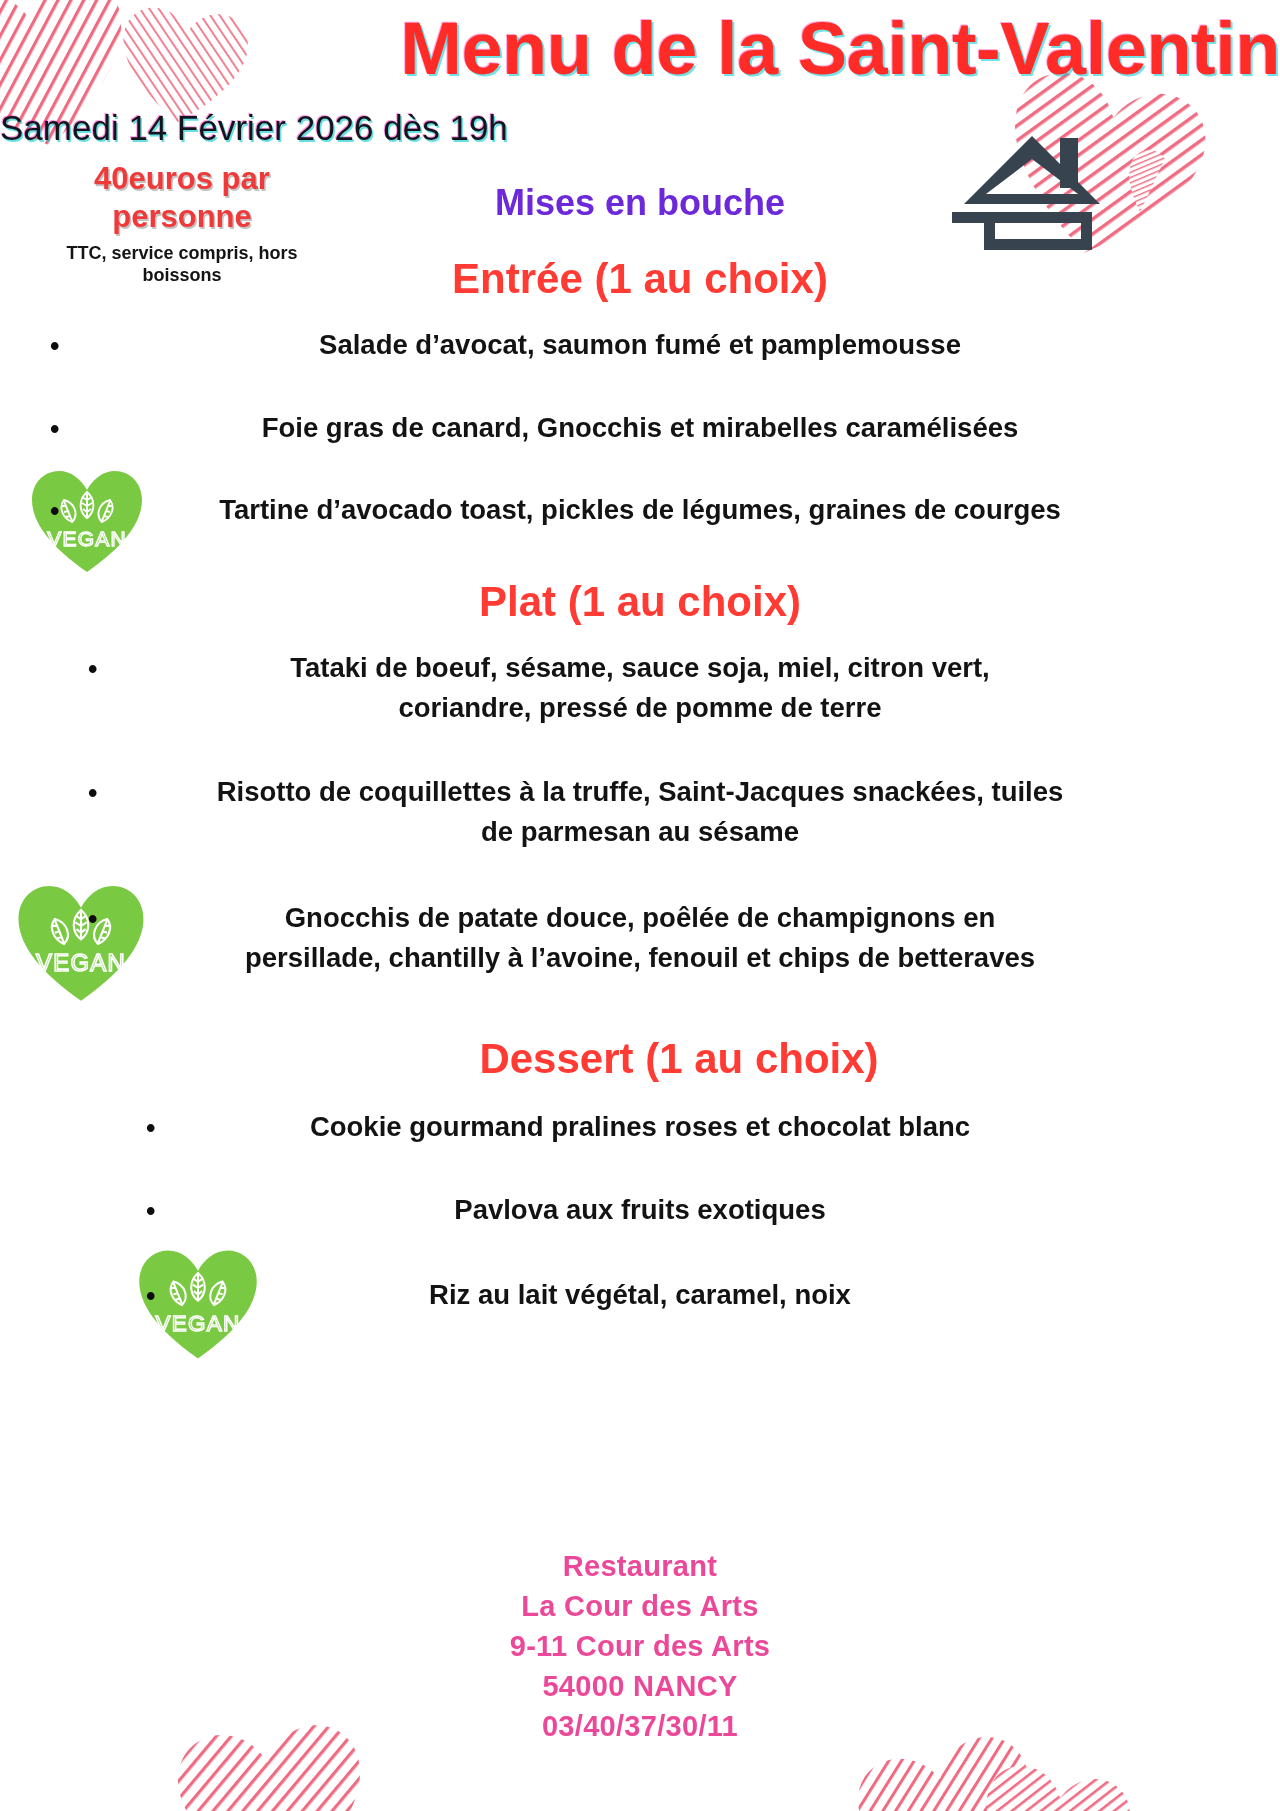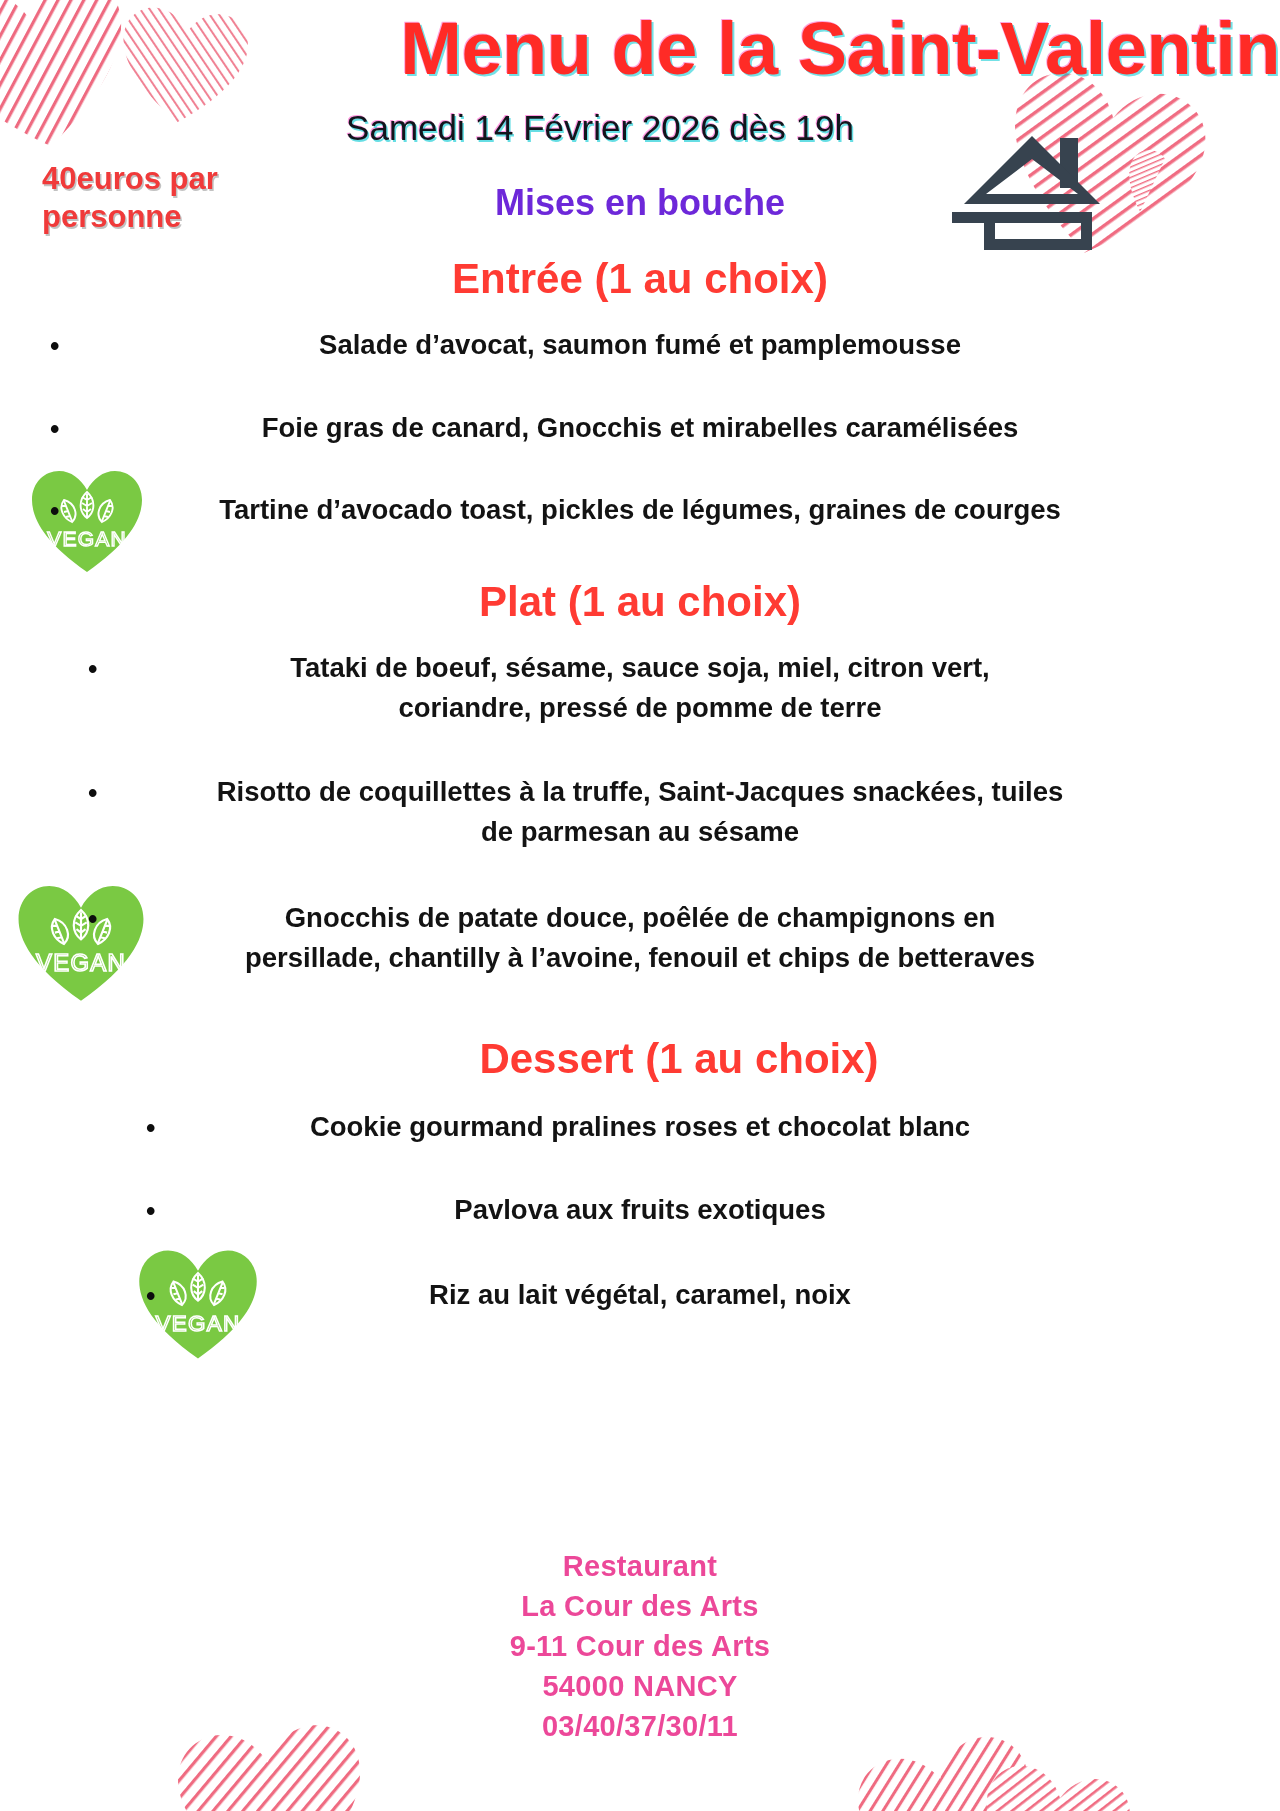--- a/index.html
+++ b/index.html
@@ -40,34 +40,35 @@
     letter-spacing: -0.5px;
     line-height: 1.05;
     text-shadow: 2px 2px 0 rgba(0,200,210,0.55), -1px -1px 0 rgba(255,0,160,0.35);
     white-space: nowrap;
   }
   .subtitle {
     position: absolute;
     top: 108px;
     left: 0;
     width: 1200px;
-    text-align: center;
+    text-align: left;
     font-size: 35px;
     font-weight: normal;
     color: #12151c;
     text-shadow: 1.5px 1.5px 0 rgba(0,200,210,0.6), -1px -1px 0 rgba(255,0,180,0.4);
     white-space: nowrap;
   }
 
   
   .price-block {
     position: absolute;
     left: 42px;
     top: 160px;
     width: 280px;
+    text-align: center;
   }
   .price-main {
     font-size: 31px;
     font-weight: bold;
     color: #F03A3A;
     line-height: 1.22;
     text-shadow: 1.5px 1.5px 0 rgba(120,120,120,0.45);
   }
   .price-note {
     margin-top: 6px;
@@ -225,20 +226,21 @@
     <svg viewBox="0 0 100 92" aria-hidden="true">
       <path d="M50 88 C12 62 2 40 2 26 C2 11 13 2 25 2 C36 2 45 9 50 19 C55 9 64 2 75 2 C87 2 98 11 98 26 C98 40 88 62 50 88 Z" fill="url(#scrib3)"></path>
     </svg>
   </div>
 
   <div class="title">Menu de la Saint-Valentin</div>
   <div class="subtitle">Samedi 14 Février 2026 dès 19h</div>
 
   <div class="price-block">
     <div class="price-main">40euros par personne</div>
+    <div class="price-note">TTC, service compris, hors boissons</div>
   </div>
 
   <div class="logo">
     <svg viewBox="0 0 160 120" aria-hidden="true">
 
       <rect x="108" y="6" width="18" height="50" fill="#37434F"></rect>
 
       <path d="M80 4 L148 72 L12 72 Z M80 27 L126 62 L34 62 Z" fill="#37434F" fill-rule="evenodd"></path>
 
       <rect x="0" y="80" width="140" height="11" fill="#37434F"></rect>

